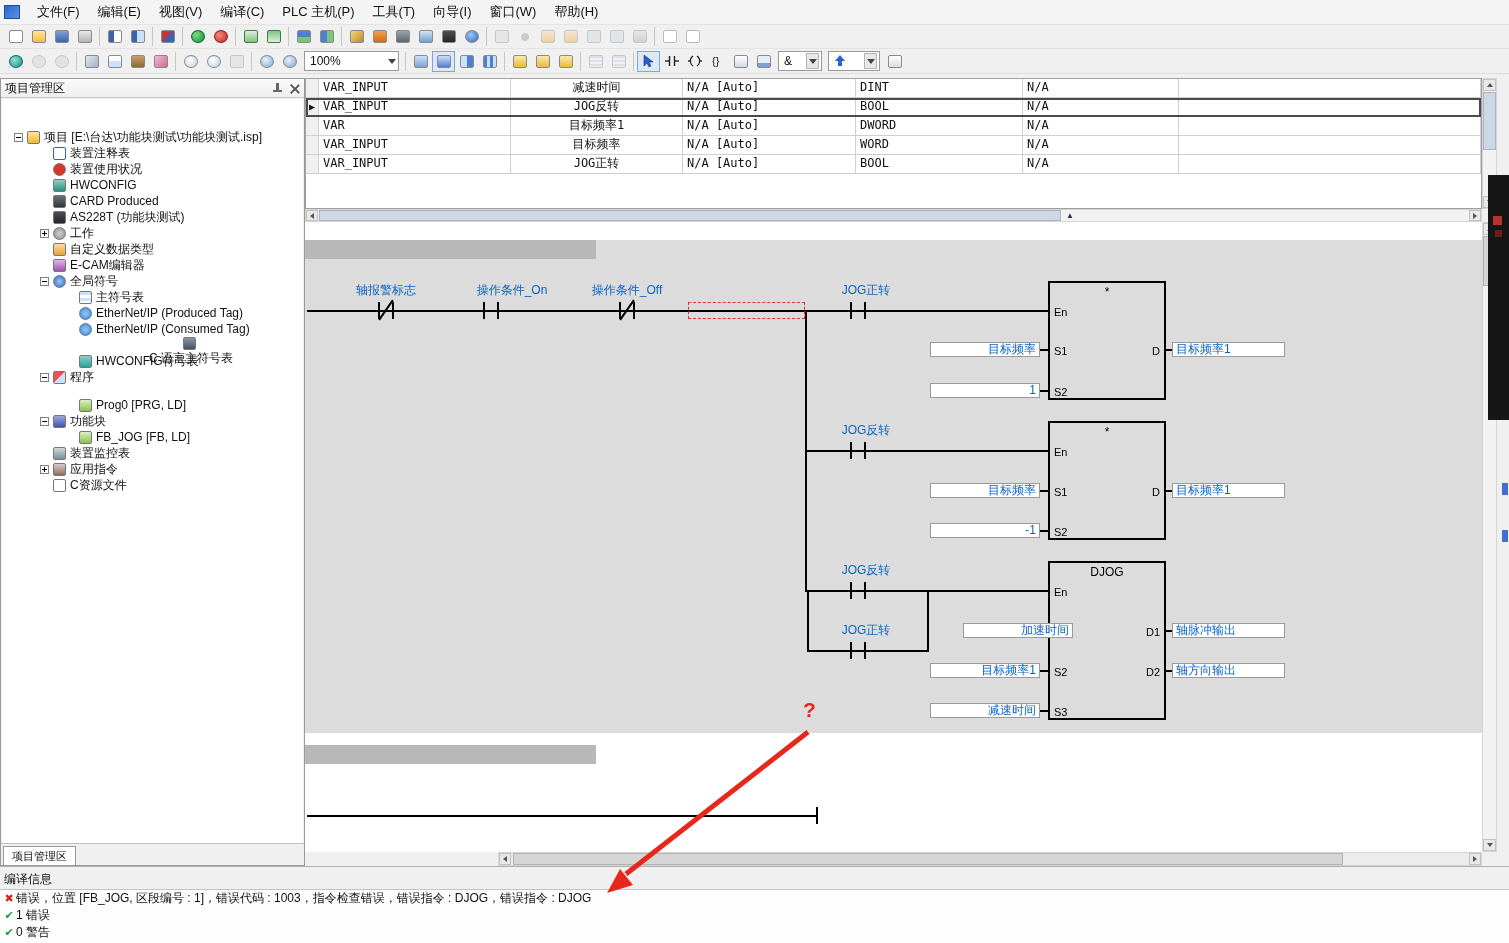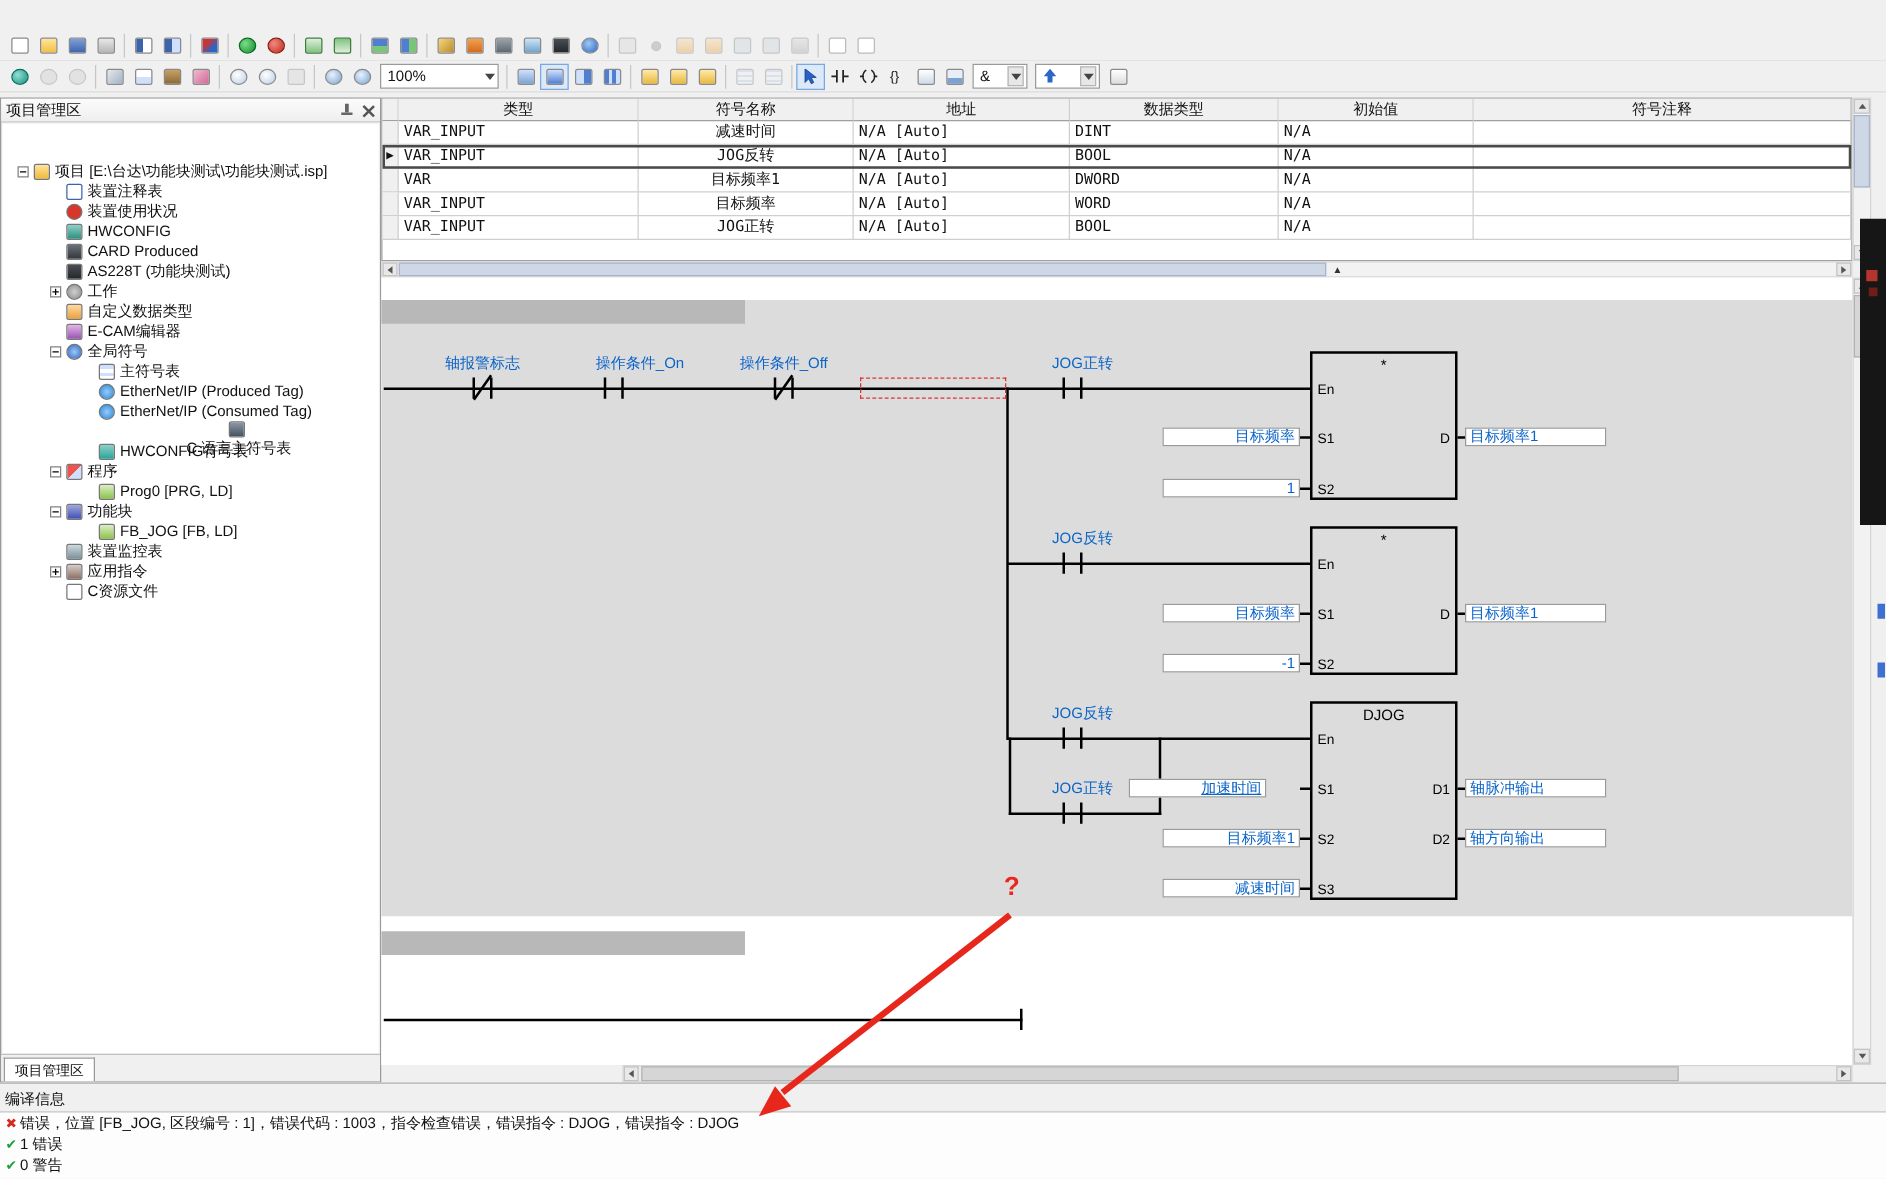--- a/index.html
+++ b/index.html
@@ -98,20 +98,32 @@
   .dot-b{position:absolute;left:7px;top:55px;width:7px;height:7px;background:#6f1d18;}
   .blue-tick{position:absolute;width:6px;height:12px;background:#3f6fd1;}
 
   #arrow-overlay{position:absolute;left:0;top:0;width:1509px;height:943px;pointer-events:none;z-index:50;}
 </style>
 </head>
 <body>
 
 <div id="app">
 
+  <div class="menubar">
+    <span class="appicon"></span>
+    <span class="menu-item">文件(F)</span>
+    <span class="menu-item">编辑(E)</span>
+    <span class="menu-item">视图(V)</span>
+    <span class="menu-item">编译(C)</span>
+    <span class="menu-item">PLC 主机(P)</span>
+    <span class="menu-item">工具(T)</span>
+    <span class="menu-item">向导(I)</span>
+    <span class="menu-item">窗口(W)</span>
+    <span class="menu-item">帮助(H)</span>
+  </div>
 
   <div class="toolbar" id="tb1">
     <span class="tb">
         <i class="ti" style="background:#fff;"></i>
       </span>
     <span class="tb">
         <i class="ti" style="background:linear-gradient(#ffe49a,#f0c040);"></i>
       </span>
     <span class="tb">
         <i class="ti" style="background:linear-gradient(#7f9fd6,#3c64ad);"></i>
@@ -396,21 +408,21 @@
         </div>
       <div class="trow" style="padding-left:77px;">
           <span class="nico" style="background:linear-gradient(#8fd0c8,#26a69a);"></span>
           <span>HWCONFIG符号表</span>
         </div>
       <div class="trow" style="padding-left:38px;">
           <span class="exp"></span>
           <span class="nico" style="background:linear-gradient(135deg,#ef5350 50%,#cfe0ff 50%);"></span>
           <span>程序</span>
         </div>
-      <div class="trow" style="padding-left:77px;">
+      <div class="trow" style="padding-left:77px;margin-top:12px;">
           <span class="nico" style="background:linear-gradient(#dcedc8,#8bc34a);"></span>
           <span>Prog0 [PRG, LD]</span>
         </div>
       <div class="trow" style="padding-left:38px;">
           <span class="exp"></span>
           <span class="nico" style="background:linear-gradient(#9fa8da,#3f51b5);"></span>
           <span>功能块</span>
         </div>
       <div class="trow" style="padding-left:77px;">
           <span class="nico" style="background:linear-gradient(#dcedc8,#8bc34a);"></span>
@@ -429,29 +441,20 @@
           <span class="nico" style="background:#fff;"></span>
           <span>C资源文件</span>
         </div>
     </div>
     <div class="lp-tabs">
       <span class="lp-tab">项目管理区</span>
     </div>
   </div>
 
   <div id="symtable">
-    <div class="srow hdr">
-      <div class="c gut"></div>
-      <div class="c">类型</div>
-      <div class="c">符号名称</div>
-      <div class="c">地址</div>
-      <div class="c">数据类型</div>
-      <div class="c">初始值</div>
-      <div class="c">符号注释</div>
-    </div>
     <div class="srow">
       <div class="c gut"></div>
       <div class="c">VAR_INPUT</div>
       <div class="c cname">减速时间</div>
       <div class="c">N/A [Auto]</div>
       <div class="c">DINT</div>
       <div class="c">N/A</div>
       <div class="c"></div>
     </div>
     <div class="srow selrow">
@@ -602,21 +605,21 @@
       <div class="pin l" style="top:102px;">S2</div>
       <div class="pin l" style="top:142px;">S3</div>
       <div class="pin r" style="top:62px;">D1</div>
       <div class="pin r" style="top:102px;">D2</div>
     </div>
     <div class="wh" style="left:735px;top:408px;width:8px;"></div>
     <div class="wh" style="left:735px;top:448px;width:8px;"></div>
     <div class="wh" style="left:735px;top:488px;width:8px;"></div>
     <div class="wh" style="left:861px;top:408px;width:8px;"></div>
     <div class="wh" style="left:861px;top:448px;width:8px;"></div>
-    <div class="obox" style="left:598px;top:401px;text-decoration:underline;">加速时间</div>
+    <div class="obox" style="left:658px;top:401px;">加速时间</div>
     <div class="obox" style="left:625px;top:441px;">目标频率1</div>
     <div class="obox" style="left:625px;top:481px;">减速时间</div>
     <div class="obox out" style="left:867px;top:401px;">轴脉冲输出</div>
     <div class="obox out" style="left:867px;top:441px;">轴方向输出</div>
 
     <div class="qmark" style="left:498px;top:476px;">?</div>
 
     <div class="wh" style="left:2px;top:593px;width:511px;"></div>
     <div class="wv" style="left:511px;top:585px;height:17px;"></div>
   </div>

